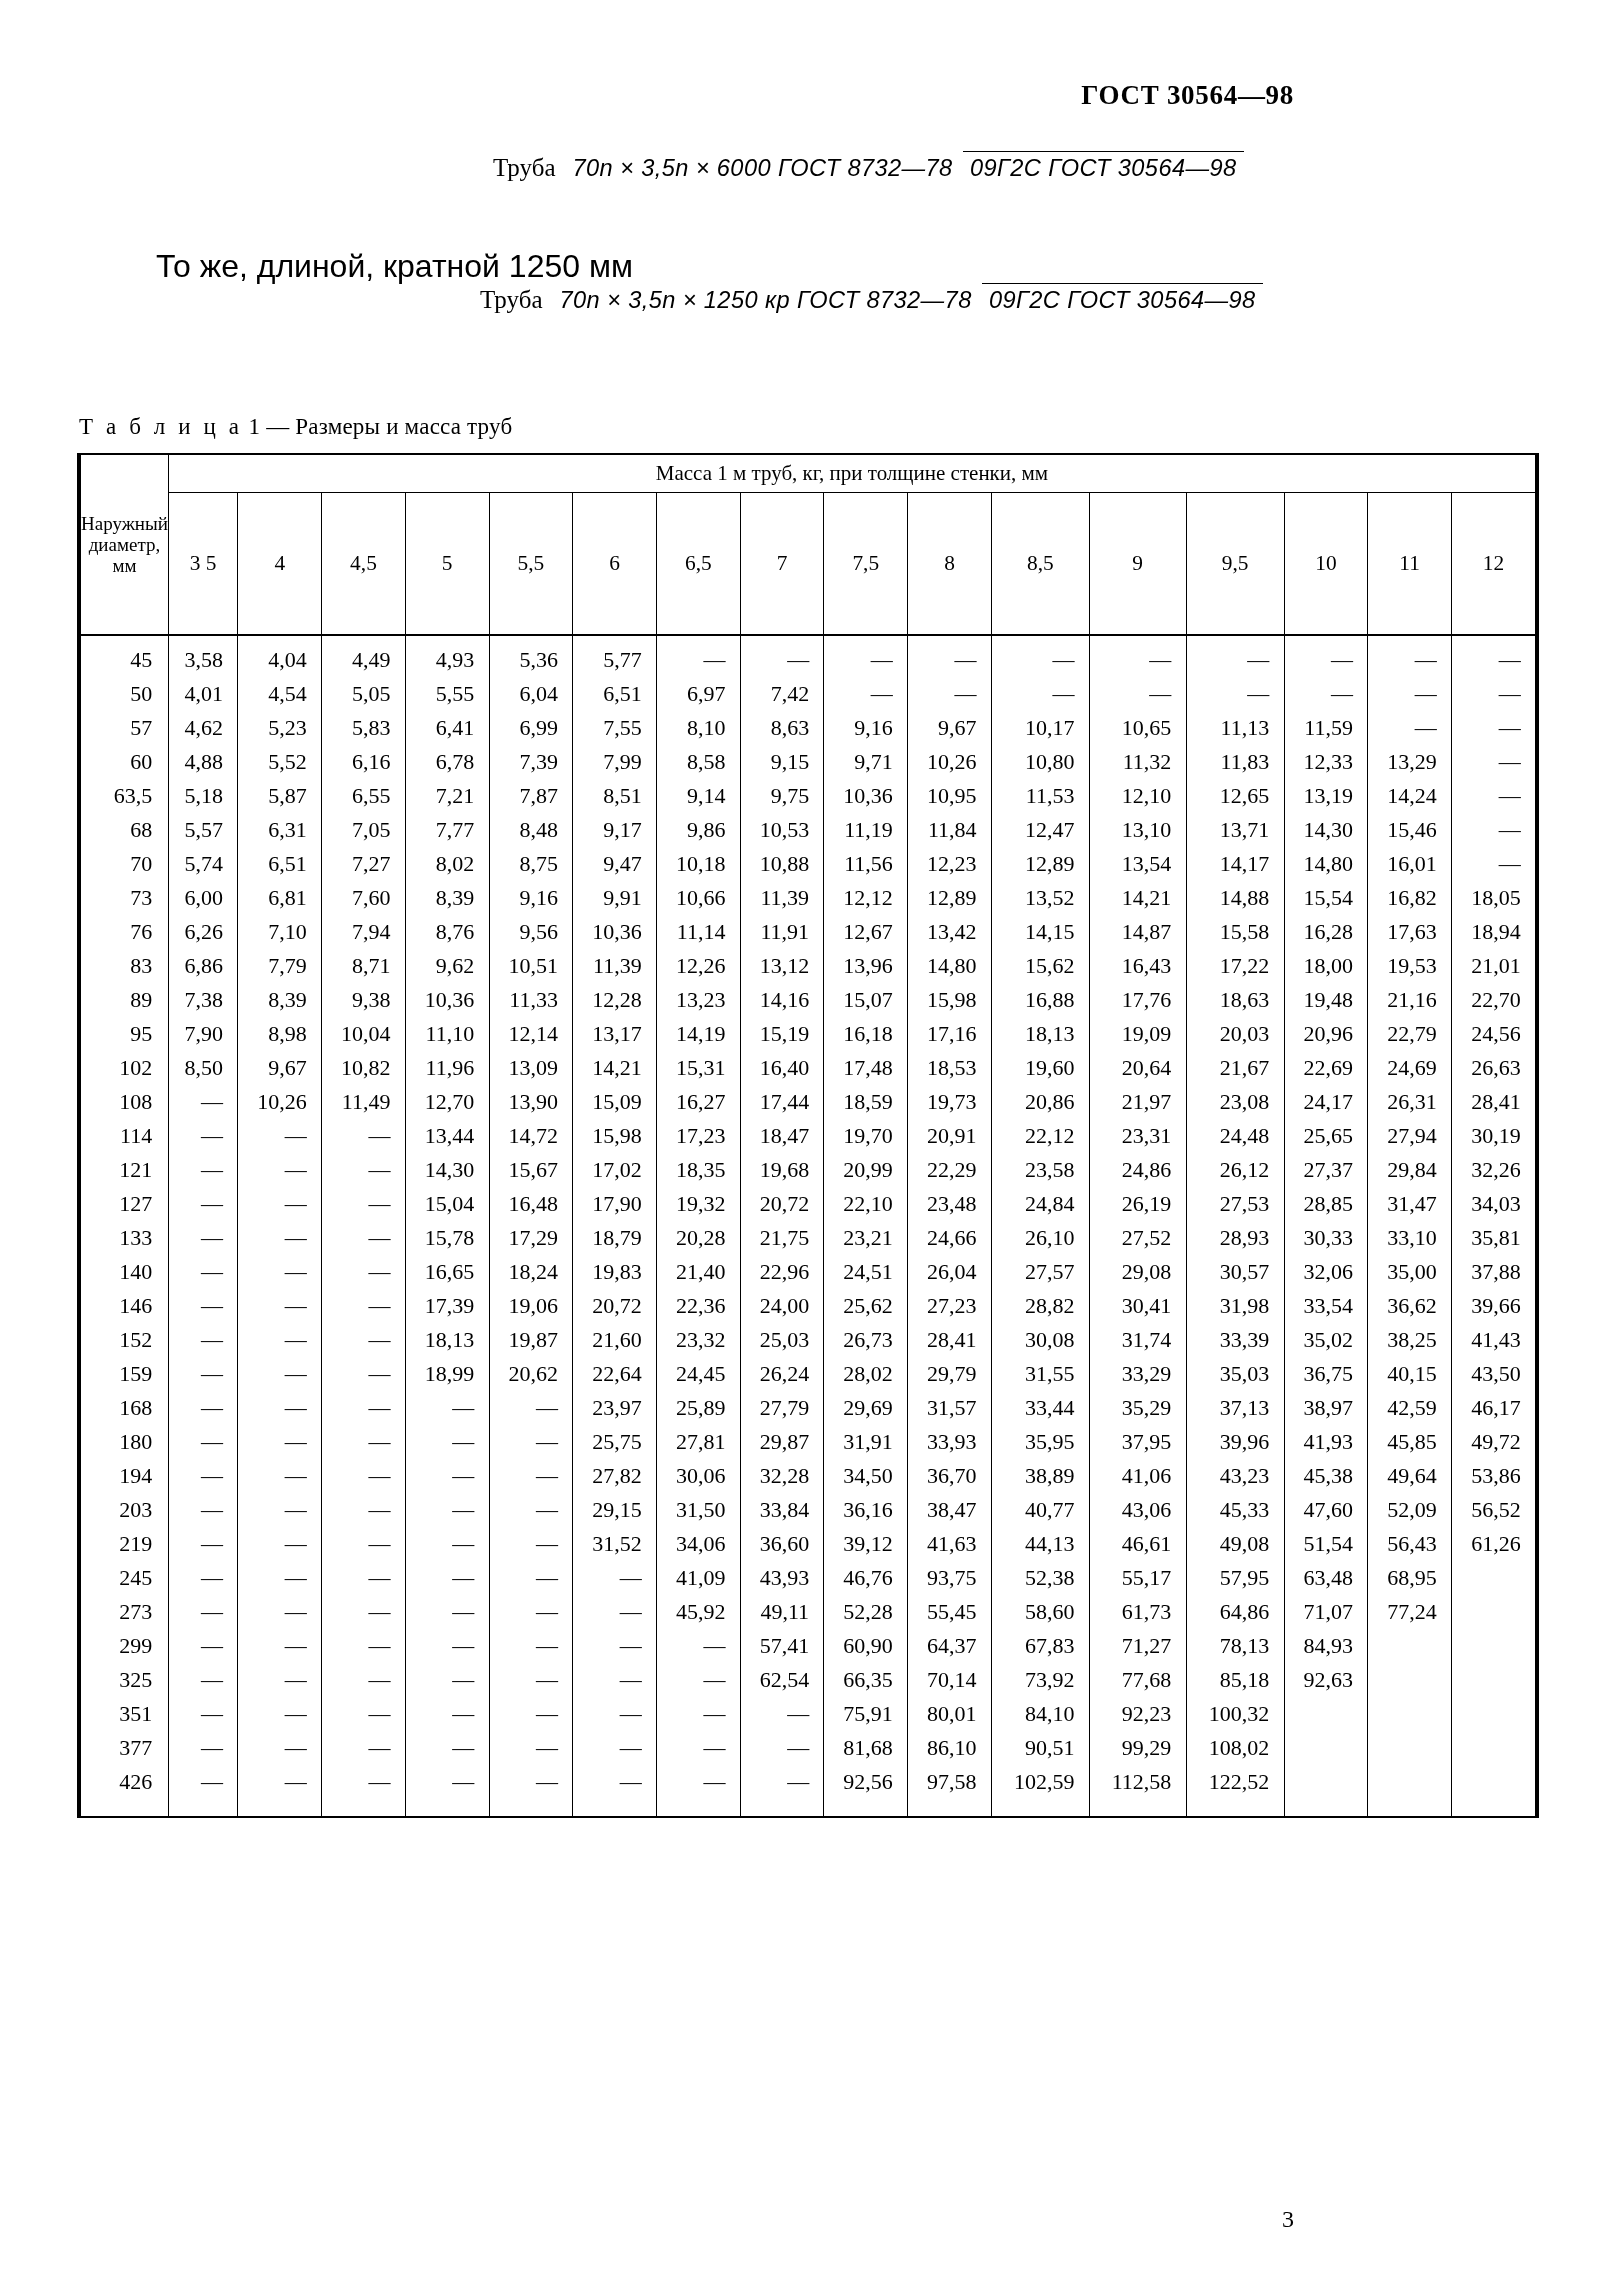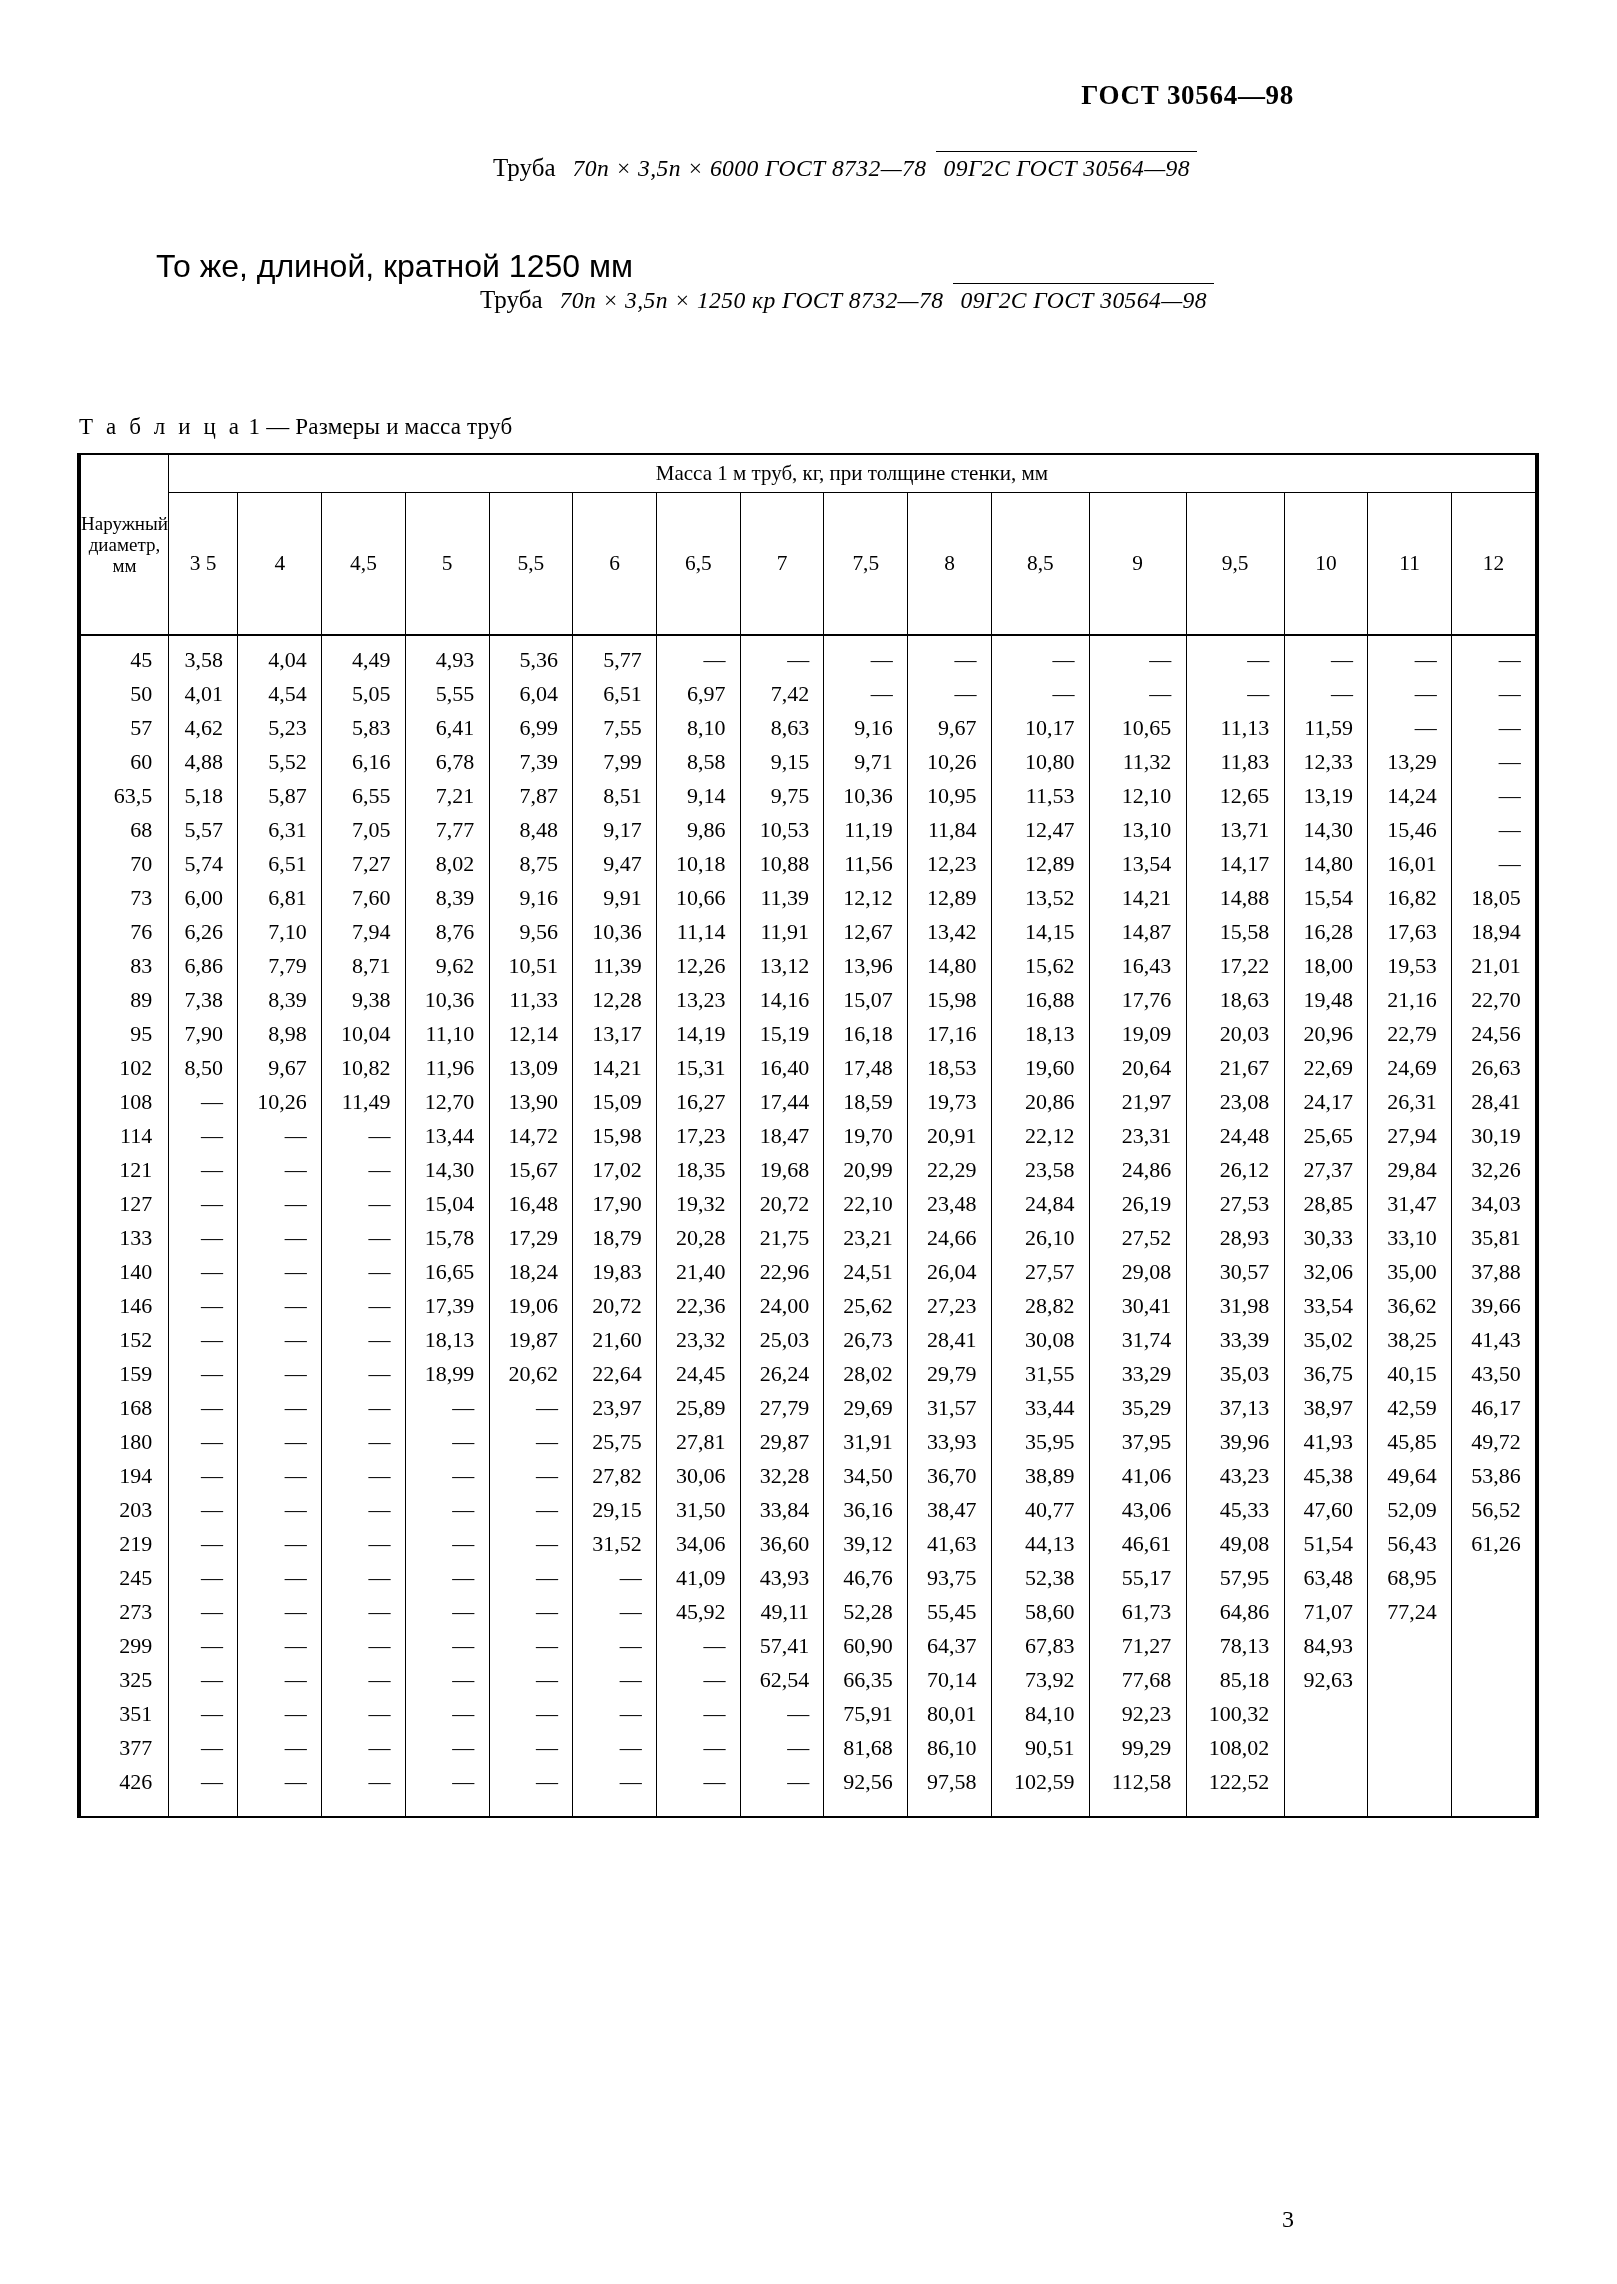--- a/index.html
+++ b/index.html
@@ -39,21 +39,21 @@
   }
   .formula-label {
     font-size: 25px;
     padding-right: 10px;
     font-family: "Liberation Serif", serif;
   }
   .frac {
     display: inline-block;
     text-align: left;
     font-style: italic;
-    font-family: Liberation Serif, serif;
+    font-family: Liberation Sans, sans-serif;
   }
   .frac .num {
     font-size: 23.6px;
     padding: 0 7.1px 2.9px 7.1px;
     white-space: nowrap;
     letter-spacing: 0.4px;
   }
   .frac .den {
     font-size: 23.6px;
     padding: 2.9px 7.1px 0 7.1px;

